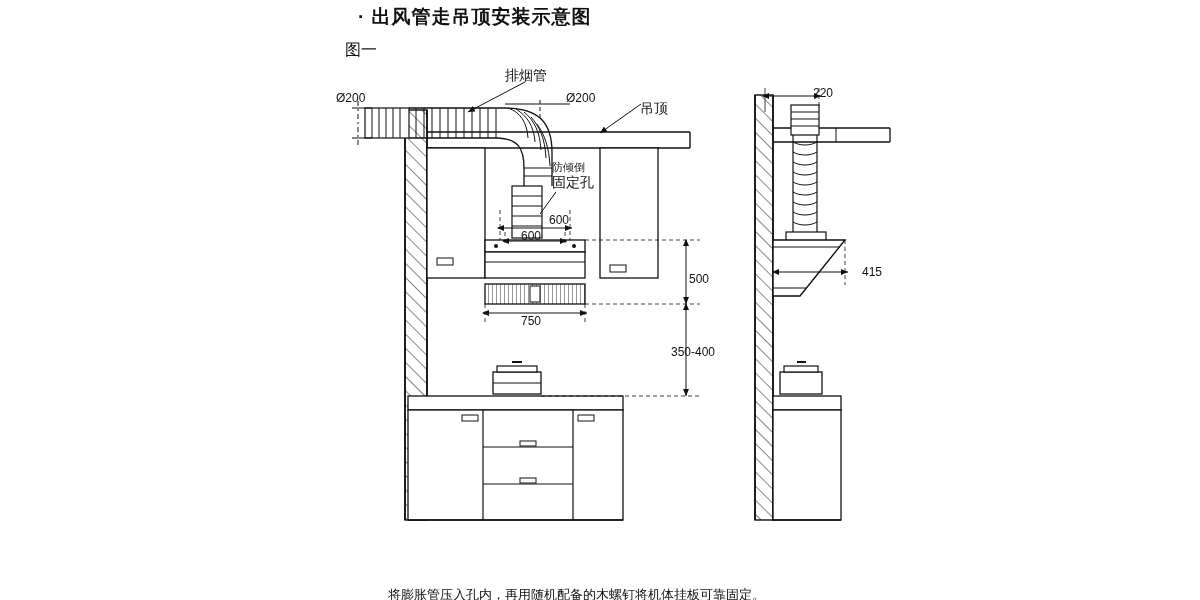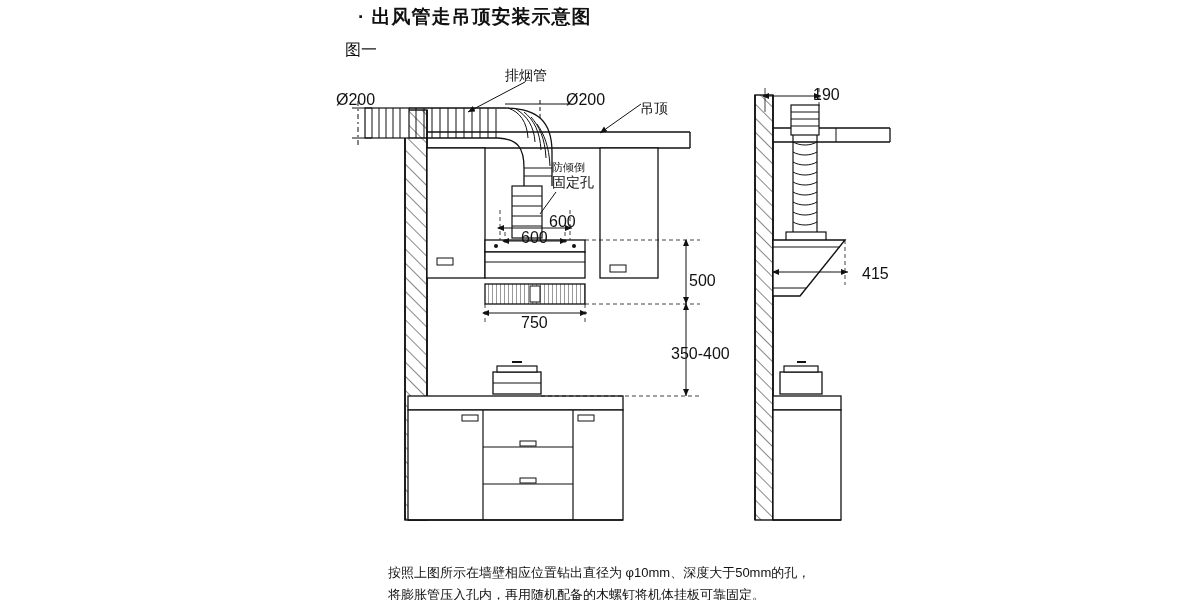--- a/index.html
+++ b/index.html
@@ -44,21 +44,21 @@
     font-size: 12px;
     color: #111;
     white-space: nowrap;
   }
   .lbl-bold {
     font-weight: normal;
     font-size: 14px;
   }
   .dim {
     position: absolute;
-    font-size: 16px;
+    font-size: 12px;
     color: #111;
     white-space: nowrap;
   }
   .footnote {
     position: absolute;
     left: 388px;
     top: 562px;
     font-size: 13px;
     line-height: 22px;
     color: #111;
@@ -273,19 +273,18 @@
   <div class="dim" style="left:336px; top:91px;">Ø200</div>
   <div class="dim" style="left:566px; top:91px;">Ø200</div>
 
   <div class="dim" style="left:521px; top:213px;margin-left:28px;">600</div>
   <div class="dim" style="left:521px; top:229px;">600</div>
   <div class="dim" style="left:521px; top:314px;">750</div>
 
   <div class="dim" style="left:689px; top:272px;">500</div>
   <div class="dim" style="left:671px; top:345px;text-align:right;">350-400</div>
 
-  <div class="dim" style="left:813px; top:86px;">190</div>
+  <div class="dim" style="left:813px; top:86px;">220</div>
   <div class="dim" style="left:845px; top:265px;margin-left:17px;">415</div>
 
-  <div class="footnote">按照上图所示在墙壁相应位置钻出直径为 φ10mm、深度大于50mm的孔，</div>
   <div class="footnote" style="top:584px;">将膨胀管压入孔内，再用随机配备的木螺钉将机体挂板可靠固定。</div>
 
 </div>
 
 </body></html>

